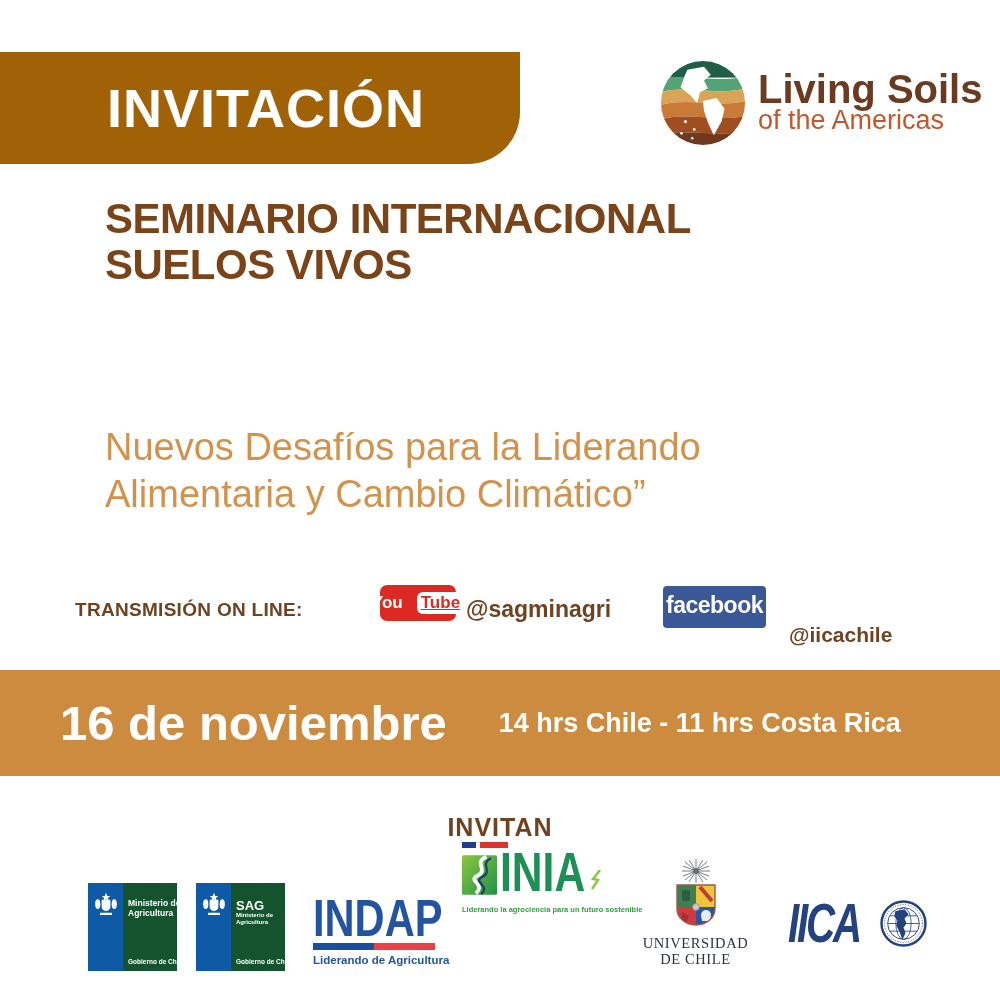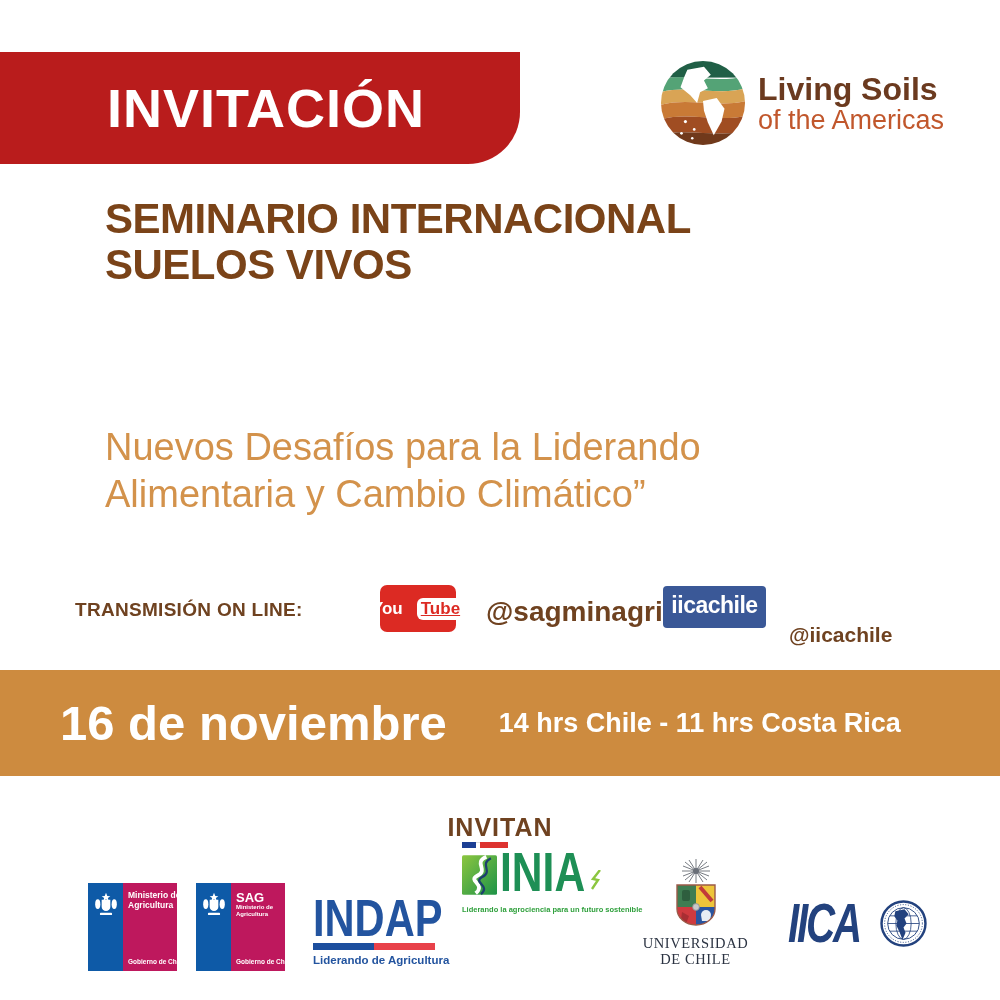--- a/index.html
+++ b/index.html
@@ -5,29 +5,29 @@
   * { margin:0; padding:0; box-sizing:border-box; }
   html,body { background:#fff; }
   .poster {
     position:relative; width:1000px; height:1000px; background:#ffffff;
     font-family:"Liberation Sans", sans-serif; overflow:hidden;
   }
 
   
   .invitation-banner {
     position:absolute; left:0; top:52px; width:520px; height:112px;
-    background:#b91c1c; border-radius:0 0 52px 0;
+    background:#a16207; border-radius:0 0 52px 0;
     display:flex; align-items:center; justify-content:center;padding-left:12px;
   }
   .invitation-banner span { color:#fff; font-weight:700; font-size:54px; letter-spacing:1px; }
 
   
   .living-soils { position:absolute; left:660px; top:60px; display:flex; align-items:center; gap:12px; }
   .ls-circle { width:86px; height:86px; display:block; }
-  .ls-text .ls-title { font-size:32px; font-weight:700; color:#6b3a1f; line-height:34px; }
+  .ls-text .ls-title { font-size:40px; font-weight:700; color:#6b3a1f; line-height:34px; }
   .ls-text .ls-sub   { font-size:27px; font-weight:400; color:#c1572c; line-height:29px; }
 
   
   .seminar-title {
     position:absolute; left:105px; top:196px;
     font-size:42px; font-weight:700; color:#7a4318; line-height:46px; letter-spacing:-0.5px;
   }
   .seminar-quote {
     position:absolute; left:105px; top:316px;
     font-size:34px; font-weight:700; color:#7a4a28; line-height:45px;
@@ -36,27 +36,27 @@
     position:absolute; left:105px; top:424px;
     font-size:38px; font-weight:400; color:#d3924b; line-height:47px;
   }
 
   
   .transmission-label {
     position:absolute; left:75px; top:599px;
     font-size:19px; font-weight:700; color:#6f4220; letter-spacing:0.3px;
   }
   .yt-badge {
-    position:absolute; left:380px; top:585px; width:76px; height:47px;
+    position:absolute; left:380px; top:585px; width:76px; height:36px;
     background:#dc2a23; border-radius:7px;
     display:flex; align-items:center; justify-content:center; gap:14px;
   }
   .yt-you  { color:#fff; font-weight:700; font-size:17px; }
   .yt-tube { background:#fff; color:#dc2a23; font-weight:700; font-size:17px; border-radius:6px; padding:1px 4px;text-decoration:underline; }
-  .yt-handle { position:absolute; left:466px; top:596px; font-size:28px; font-weight:700; color:#6f4220;margin-left:20px; }
+  .yt-handle { position:absolute; left:466px; top:596px; font-size:23px; font-weight:700; color:#6f4220; }
   .fb-badge {
     position:absolute; left:663px; top:586px; width:103px; height:42px;
     background:#3a5897; border-radius:4px;
     display:flex; align-items:center; justify-content:center;
   }
   .fb-badge span { color:#fff; font-weight:700; font-size:23px; letter-spacing:-0.5px; padding-bottom:3px; }
   .fb-handle { position:absolute; left:789px; top:596px; font-size:21px; font-weight:700; color:#6f4220;margin-top:27px; }
 
   
   .date-band {
@@ -71,21 +71,21 @@
     position:absolute; left:0; top:813px; width:1000px; text-align:center;
     font-size:25px; font-weight:700; color:#6f4220; letter-spacing:1px;
   }
 
   
   .gov-logo { position:absolute; top:883px; width:89px; height:88px; display:flex; }
   .gov-logo.minagri { left:88px; }
   .gov-logo.sag { left:196px; }
   .gov-blue { width:35px; background:#0e5aa7; display:flex; justify-content:center; }
   .gov-blue svg { width:26px; height:26px; margin-top:9px; }
-  .gov-red { width:54px; background:#be185d; position:relative; color:#fff; padding:8px 0 0 5px; }
+  .gov-red { width:54px; background:#14532d; position:relative; color:#fff; padding:16px 0 0 5px; }
   .gov-red .gov-min { font-size:8.5px; font-weight:700; line-height:9.5px; white-space:nowrap; }
   .gov-red .gov-acr { font-size:13px; font-weight:700; line-height:13px; }
   .gov-red .gov-min-sm { font-size:6px; font-weight:700; line-height:7px; white-space:nowrap; }
   .gov-red .gov-footer { position:absolute; left:5px; bottom:6px; font-size:6.5px; font-weight:700; white-space:nowrap; }
 
   
   .indap { position:absolute; left:313px; top:896px; width:125px; }
   .indap-word {
     font-size:52px; font-weight:700; color:#23549f; line-height:44px;
     display:inline-block; transform:scaleX(0.80); transform-origin:left bottom; white-space:nowrap;
@@ -173,21 +173,21 @@
 
   <div class="transmission-label">TRANSMISIÓN ON LINE:</div>
 
   <div class="yt-badge">
     <span class="yt-you">You</span>
     <span class="yt-tube">Tube</span>
   </div>
   <div class="yt-handle">@sagminagri</div>
 
   <div class="fb-badge">
-    <span>iicachile</span>
+    <span>facebook</span>
   </div>
   <div class="fb-handle">@iicachile</div>
 
   <div class="date-band">
     <span class="event-date">16 de noviembre</span>
     <span class="event-time">14 hrs Chile - 11 hrs Costa Rica</span>
   </div>
 
   <div class="invitan">INVITAN</div>
 

